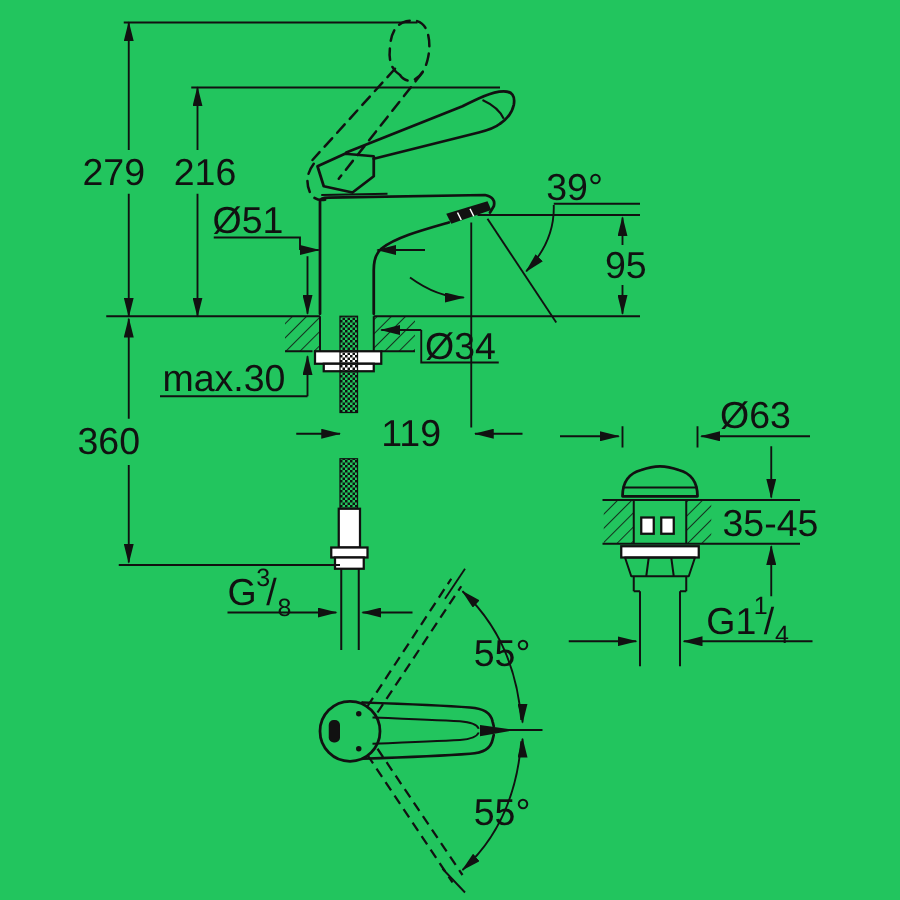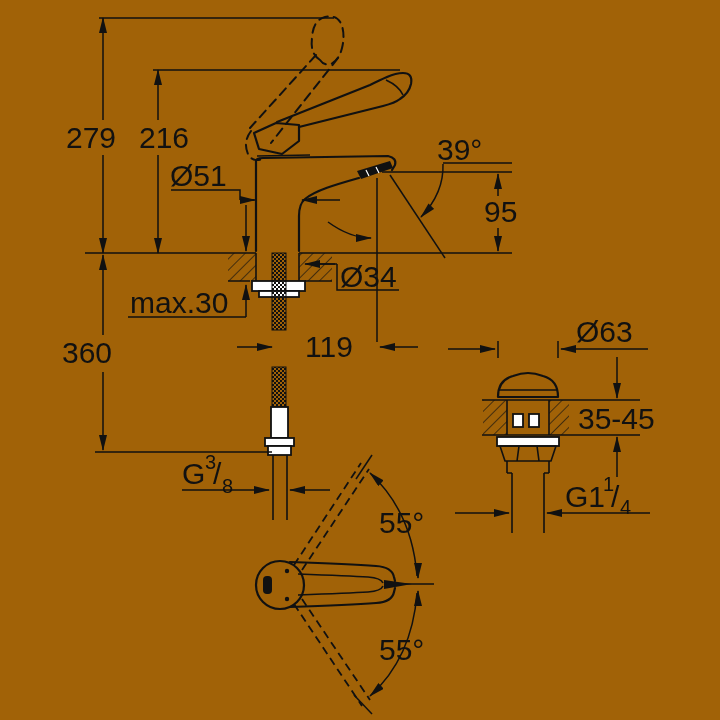--- a/index.html
+++ b/index.html
@@ -1,16 +1,16 @@
 <!DOCTYPE html>
 <html><head>
 <meta charset="utf-8">
 <style>
   html,body{margin:0;padding:0;background:#fff;}
-  .canvas{position:relative;width:720px;height:720px;background:#a16207;overflow:hidden;}
+  .canvas{position:relative;width:720px;height:720px;background:#22c55e;overflow:hidden;}
   svg{position:absolute;left:0;top:0;}
   .o  { fill:none; stroke:#111; stroke-width:2.2; stroke-linejoin:round; stroke-linecap:round; }
   .o1 { fill:none; stroke:#111; stroke-width:1.6; stroke-linejoin:round; }
   .d  { fill:none; stroke:#111; stroke-width:1.5; }
   .dash { fill:none; stroke:#111; stroke-width:2; stroke-dasharray:9 6; stroke-linecap:round; }
   .dashT{ fill:none; stroke:#111; stroke-width:1.8; stroke-dasharray:8 5; }
   .t  { font-family:"Liberation Sans", sans-serif; font-size:30px; fill:#111; }
   .ts { font-family:"Liberation Sans", sans-serif; font-size:20px; fill:#111; }
   .f  { fill:#111; stroke:none; }
   .w  { fill:#fff; stroke:#111; stroke-width:1.8; }

